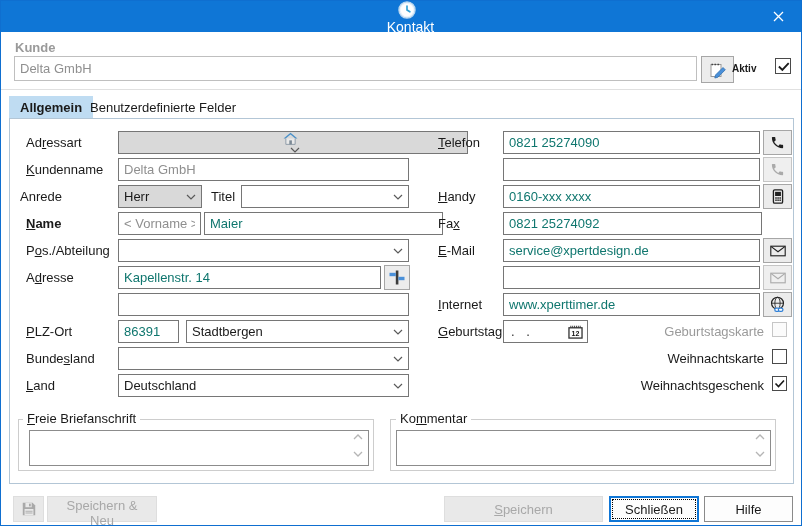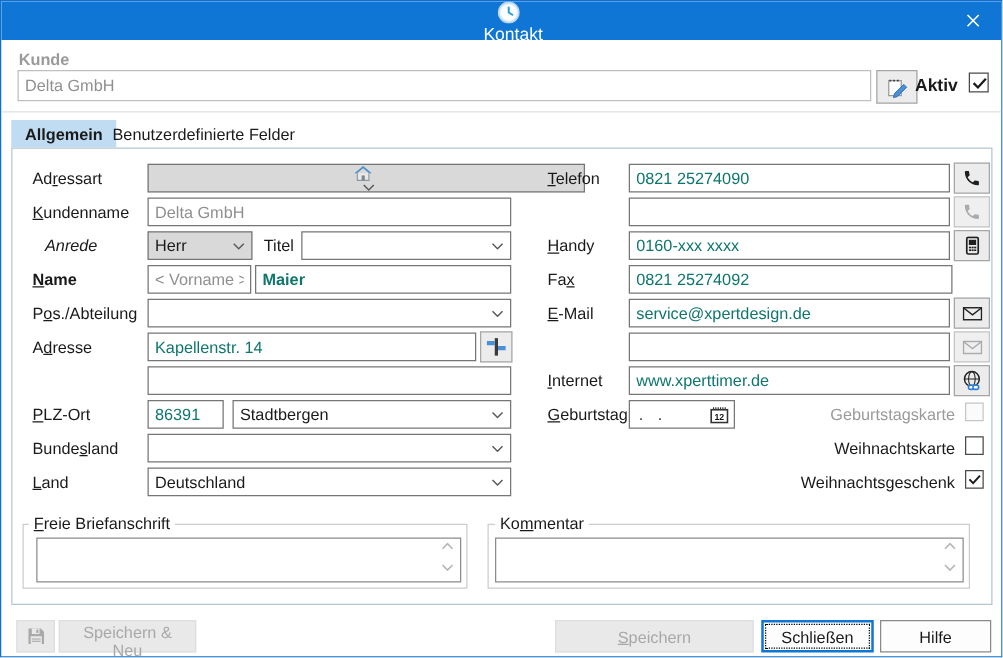--- a/index.html
+++ b/index.html
@@ -90,21 +90,21 @@
   <input class="tb graytxt lightbrd" style="left: 13px; top: 55px; width: 683px; height: 25px;" value="Delta GmbH">
   <button class="icbtn" style="left:700px;top:55px;width:33px;height:27px;">
     <span style="display:flex;">
       <svg width="18" height="18" viewBox="0 0 18 18">
           <rect x="2" y="3.5" width="10" height="12" fill="#fff" stroke="#9a9a9a"></rect>
           <line x1="2.5" y1="3.5" x2="11.5" y2="3.5" stroke="#444" stroke-width="1.4" stroke-dasharray="1.5,1.5"></line>
           <path d="M6.5 14 L14 6.5 L16.3 8.8 L8.8 16.3 L5.8 17 Z" fill="#4a90d9" stroke="#2f6fb0" stroke-width="0.8"></path>
         </svg>
     </span>
   </button>
-  <div class="lbl b" style="left:731px;top:59px;font-size:14px;"><span>Aktiv</span></div>
+  <div class="lbl b" style="left:731px;top:59px;font-size:10px;"><span>Aktiv</span></div>
   <button class="cb big checked" style="left:774px;top:57px;">
     <svg width="15" height="15" viewBox="0 0 13 13">
         <path d="M2.5 6.5 L5.5 9.5 L11 3.5" fill="none" stroke="#1a1a1a" stroke-width="1.6"></path>
       </svg>
   </button>
 
   <div class="hsep" style="top:88px;"></div>
 
   <button class="tab active" style="left:8px;">
       <span>Allgemein</span>
@@ -128,42 +128,42 @@
     <span class="chev">
         <svg width="10" height="6" viewBox="0 0 10 6">
           <path d="M1 1 L5 5 L9 1" fill="none" stroke="#5a5a5a" stroke-width="1.2"></path>
         </svg>
       </span>
   </div>
 
   <div class="lbl" style="left:25px;top:160px;"><span></span><span class="k">K</span><span>undenname</span></div>
   <input class="tb graytxt" style="left: 117px; top: 157px; width: 291px;" value="Delta GmbH">
 
-  <div class="lbl" style="left:35px;top:187px;font-style:italic;"><span>Anrede</span></div>
+  <div class="lbl" style="left:19px;top:187px;"><span>Anrede</span></div>
   <div class="combo graybg" style="left:117px;top:184px;width:84px;">
     <span class="cv">Herr</span>
     <span class="chev">
         <svg width="10" height="6" viewBox="0 0 10 6">
           <path d="M1 1 L5 5 L9 1" fill="none" stroke="#5a5a5a" stroke-width="1.2"></path>
         </svg>
       </span>
   </div>
   <div class="lbl" style="left:210px;top:187px;"><span>Titel</span></div>
   <div class="combo" style="left:240px;top:184px;width:168px;">
     <span class="cv"></span>
     <span class="chev">
         <svg width="10" height="6" viewBox="0 0 10 6">
           <path d="M1 1 L5 5 L9 1" fill="none" stroke="#5a5a5a" stroke-width="1.2"></path>
         </svg>
       </span>
   </div>
 
   <div class="lbl b" style="left:25px;top:214px;"><span></span><span class="k">N</span><span>ame</span></div>
   <input class="tb" style="left: 117px; top: 211px; width: 83px;" placeholder="&lt; Vorname &gt;">
-  <input class="tb" style="left: 203px; top: 211px; width: 205px; font-weight: bold;" value="Maier">
+  <input class="tb" style="left: 203px; top: 211px; width: 239px;" value="Maier">
 
   <div class="lbl" style="left:25px;top:241px;"><span>P</span><span class="k">o</span><span>s./Abteilung</span></div>
   <div class="combo" style="left:117px;top:238px;width:291px;">
     <span class="cv"></span>
     <span class="chev">
         <svg width="10" height="6" viewBox="0 0 10 6">
           <path d="M1 1 L5 5 L9 1" fill="none" stroke="#5a5a5a" stroke-width="1.2"></path>
         </svg>
       </span>
   </div>

